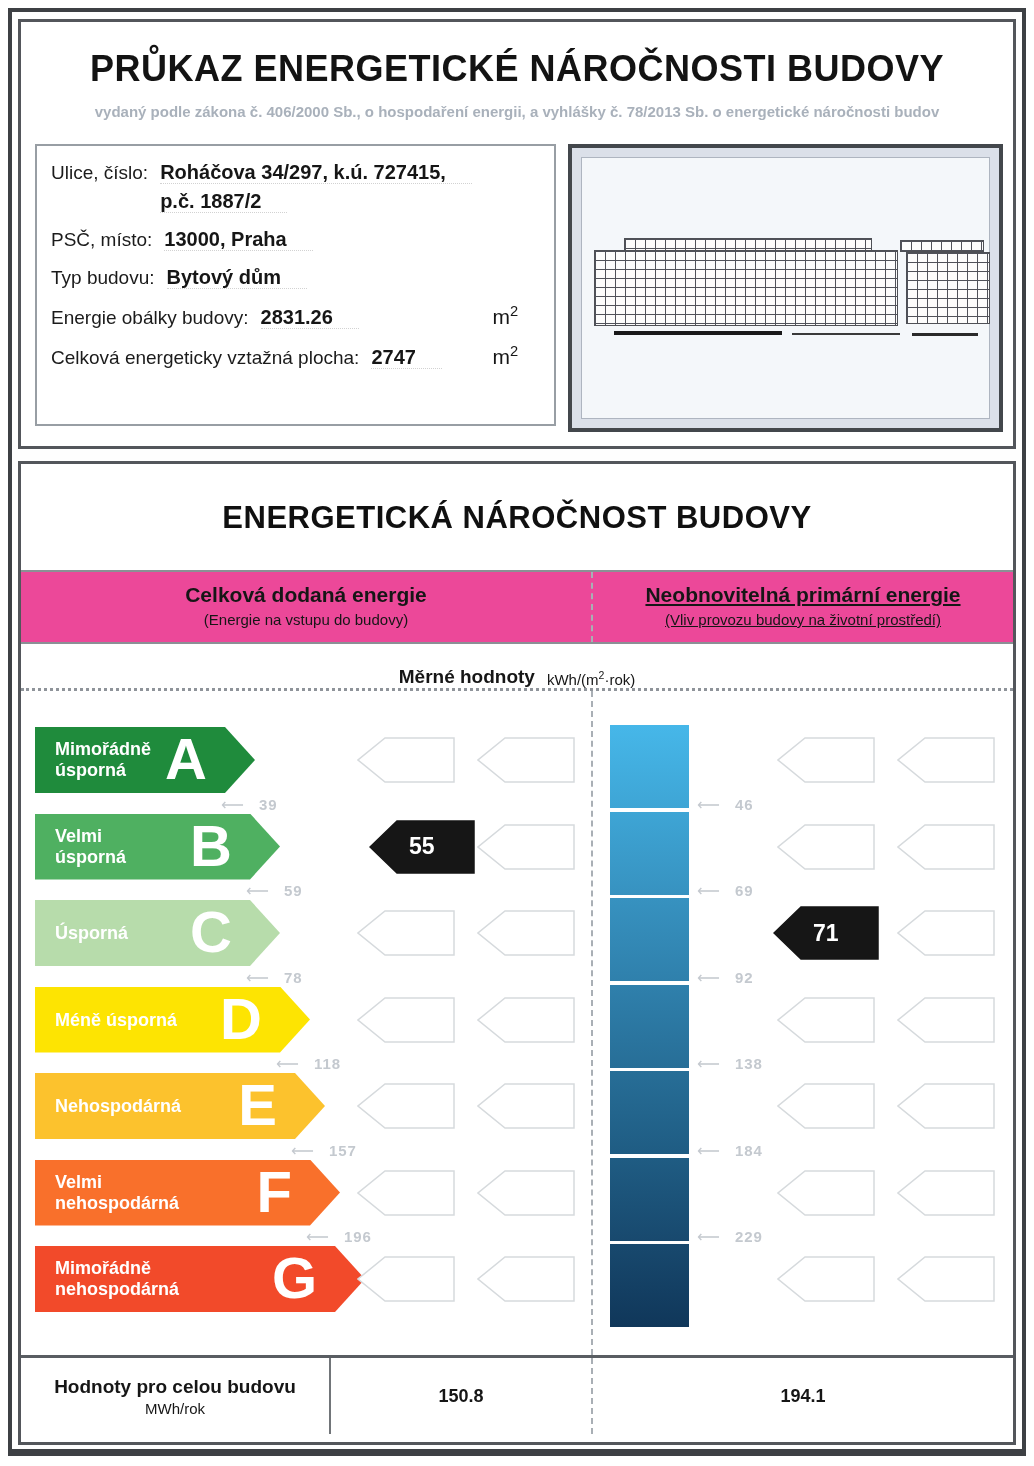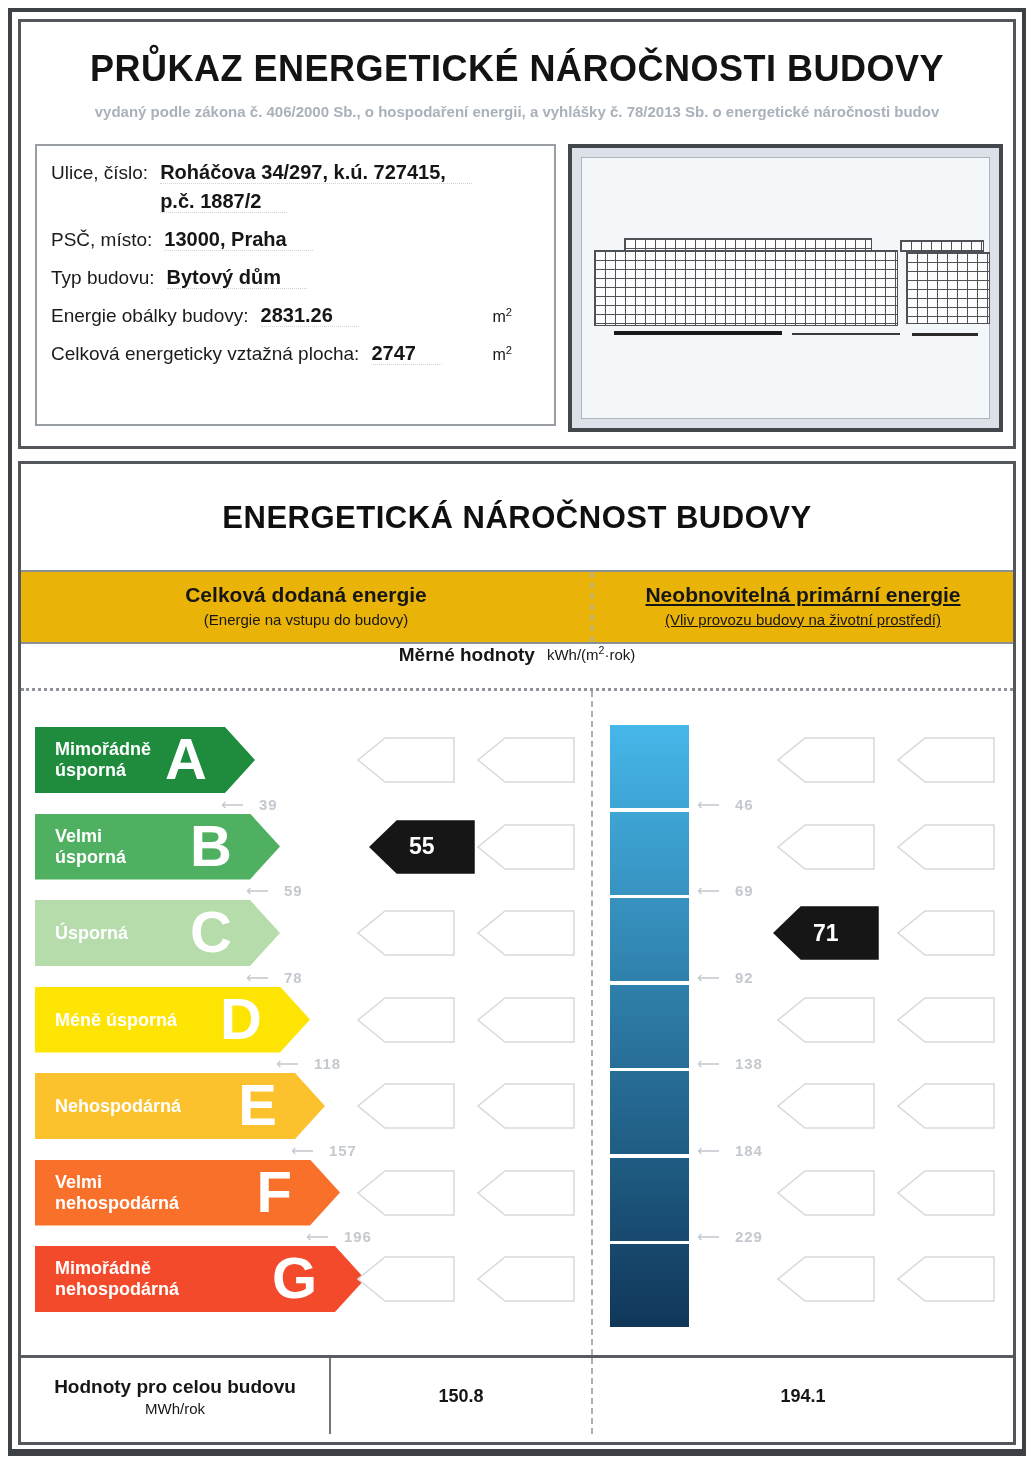--- a/index.html
+++ b/index.html
@@ -17,21 +17,21 @@
 
   
   .main-title { text-align:center; margin-top:26px; font-size:36px; font-weight:bold; letter-spacing:.5px; color:#131313; }
   .subtitle  { text-align:center; margin-top:13px; font-size:15px; font-weight:bold; color:#a9b1bb; }
   .info-wrap { display:flex; margin:24px 10px 0 14px; }
   .info-box  { width:528px; height:282px; border:2px solid #989ea4; box-sizing:border-box; padding:12px 4px 0 14px; }
   .info-line { display:flex; align-items:baseline; font-size:19px; margin-bottom:9px; line-height:1.45; }
   .info-line .lbl { white-space:nowrap; color:#1b1b1b; }
   .info-line .val { font-weight:bold; font-size:20px; padding-left:12px; flex:1; }
   .info-line .val .v { border-bottom:1px dotted #d2d2d2; padding-right:26px; }
-  .info-line .unit { width:58px; font-size:16px; }
+  .info-line .unit { width:58px; font-size:21px; }
   sup { font-size:70%; }
 
   .photo-frame { margin-left:12px; width:440px; height:288px; border:4px solid #43474c; background:#dbe0e9; padding:9px; box-sizing:border-box; }
   .photo-inner { width:100%; height:100%; background:#f4f7fa; border:1px solid #aeb5c0; position:relative; box-sizing:border-box; }
   .elevation { position:absolute; left:12px; top:80px; width:396px; height:112px; }
   .wgrid {
     background-color:#fcfcfc;
     background-image:
       repeating-linear-gradient(90deg,#50525a 0 1px, transparent 1px 10px),
       repeating-linear-gradient(180deg,#50525a 0 1px, transparent 1px 9px);
@@ -40,27 +40,27 @@
   .attic1 { position:absolute; top:0;  left:30px;  width:246px; height:12px; }
   .attic2 { position:absolute; top:2px; left:306px; width:82px;  height:10px; }
   .bldg1  { position:absolute; top:12px; left:0;     width:302px; height:74px; }
   .bldg2  { position:absolute; top:14px; left:312px; width:82px;  height:70px; }
   .base1  { position:absolute; top:93px; left:20px;  width:168px; height:4px; background:#191919; }
   .base2  { position:absolute; top:95px; left:198px; width:108px; height:2px; background:#3a3a3a; }
   .base3  { position:absolute; top:95px; left:318px; width:66px;  height:3px; background:#2a2a2a; }
 
   
   .energy-title { text-align:center; margin-top:36px; font-size:31px; font-weight:bold; color:#101010; letter-spacing:.5px; }
-  .col-headers { display:flex; margin-top:34px; border-top:2px solid #8b9095; border-bottom:2px solid #8b9095; height:70px; background:#eab308; }
+  .col-headers { display:flex; margin-top:34px; border-top:2px solid #8b9095; border-bottom:2px solid #8b9095; height:70px; background:#ec4899; }
   .col-head { box-sizing:border-box; padding-top:11px; text-align:center; }
   .col-head.left  { width:570px; }
   .col-head.right { flex:1; border-left:2px dashed #a9afb5;text-decoration:underline; }
   .col-head .t { font-size:21px; font-weight:bold; }
   .col-head .s { font-size:15px; margin-top:4px; }
-  .scale-band { height:44px; border-bottom:3px dotted #8f949a; display:flex; align-items:flex-start; justify-content:center; gap:12px; }
+  .scale-band { height:44px; border-bottom:3px dotted #8f949a; display:flex; align-items:flex-end; justify-content:center; gap:12px; }
   .scale-band .t { font-size:19px; font-weight:bold; }
   .scale-band .u { font-size:15px; }
 
   .chart { position:relative; height:664px; }
   .v-divider { position:absolute; left:570px; top:0; height:100%; border-left:2px dashed #a9afb5; }
 
   .band { position:absolute; clip-path:polygon(0 0, calc(100% - 30px) 0, 100% 50%, calc(100% - 30px) 100%, 0 100%); }
   .band-label  { position:absolute; left:20px; top:50%; transform:translateY(-50%); color:#fff; font-weight:bold; font-size:18px; line-height:21px; }
   .band-letter { position:absolute; right:48px; top:50%; transform:translateY(-52%); color:#fff; font-weight:bold; font-size:58px; }
 

